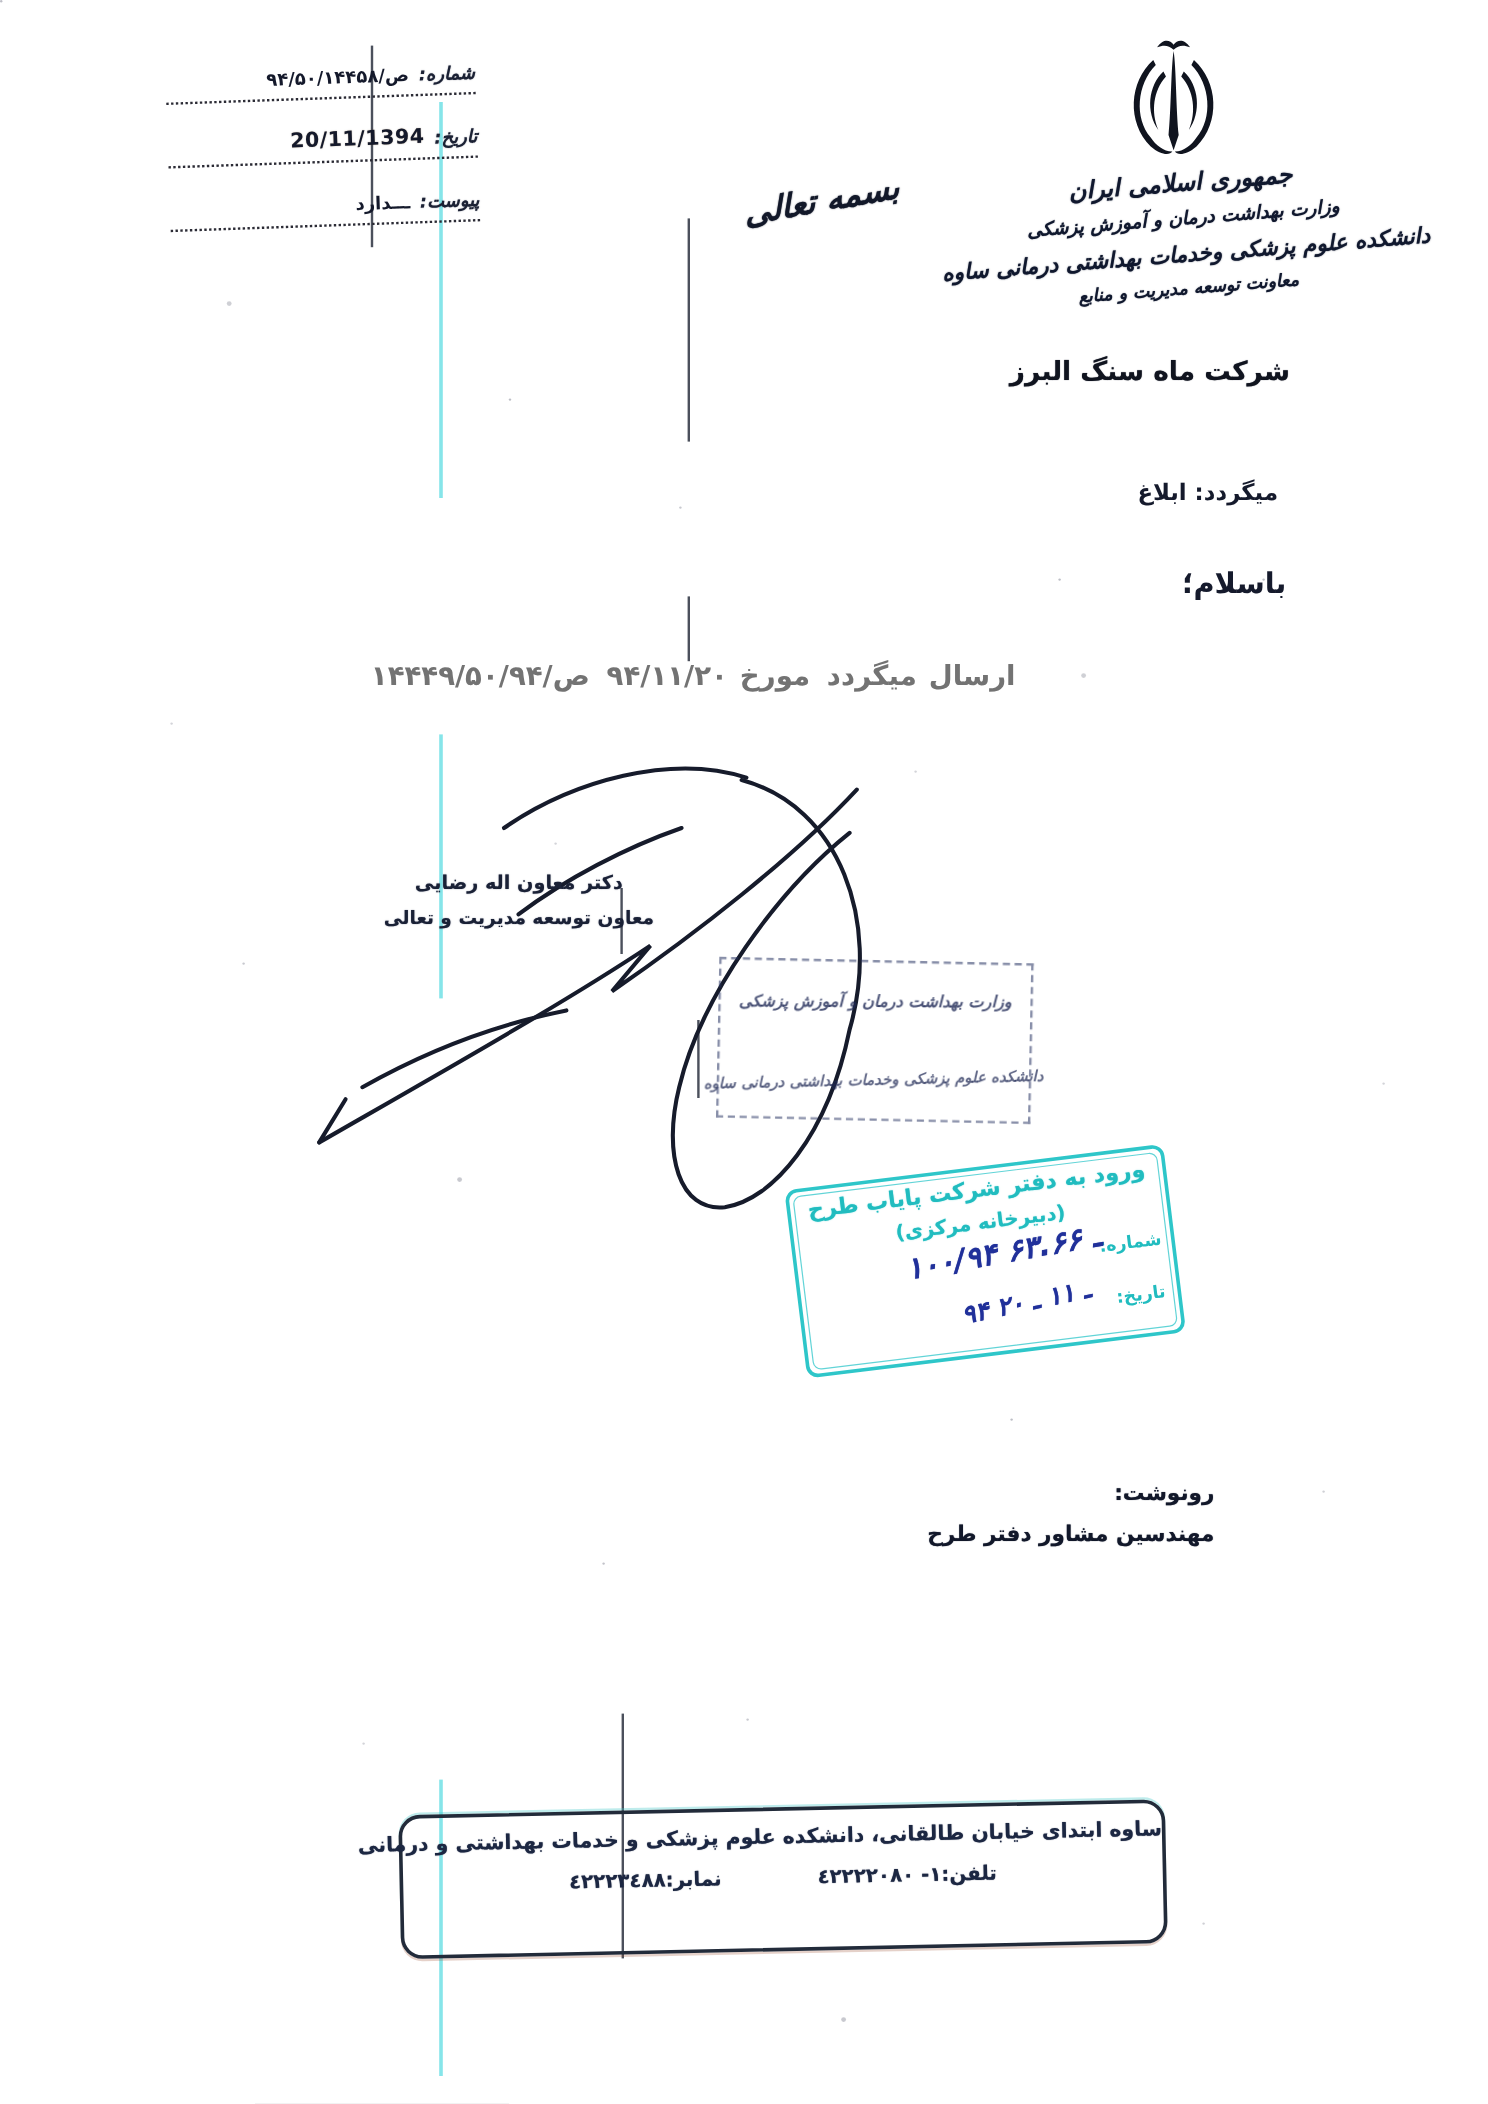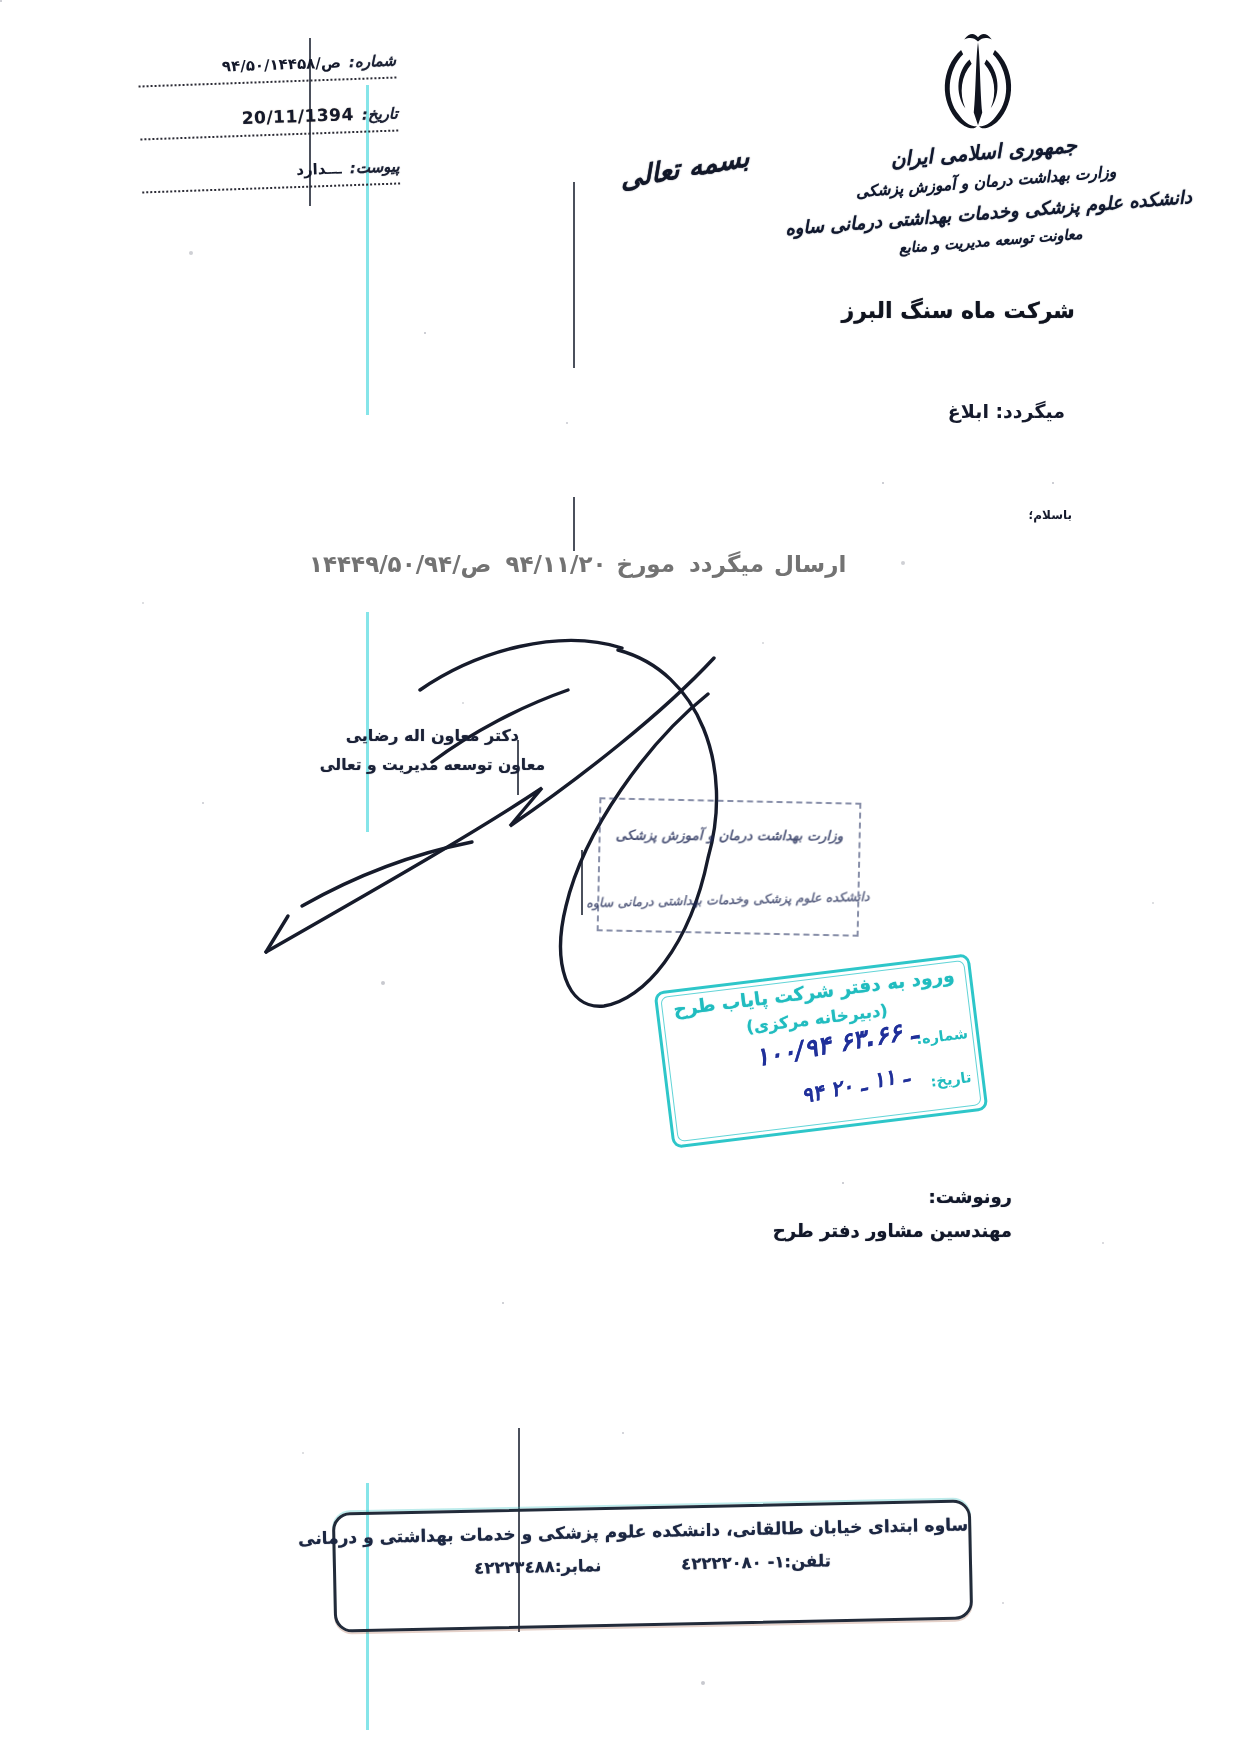--- a/index.html
+++ b/index.html
@@ -41,21 +41,21 @@
   .lh3{font-size:18px;font-weight:bold;font-style:italic;margin-top:11px;text-shadow:0 0 1.2px rgba(16,24,46,.7);}
   .lh4{font-size:14.5px;font-weight:bold;font-style:italic;margin-top:10px;text-shadow:0 0 1px rgba(16,24,46,.6);}
   .besmele{position:absolute;left:565px;top:152px;width:240px;text-align:center;
            font-size:27px;font-weight:bold;font-style:italic;color:#121829;
            transform:rotate(-10deg) skewX(-6deg);text-shadow:0 0 1.2px rgba(14,18,35,.8);}
   
   .rtl{direction:rtl;}
   .recipient{position:absolute;right:165px;top:298px;font-size:22px;font-weight:bold;
              color:#10141f;text-shadow:0 0 .8px rgba(10,14,30,.7);}
   .subject{position:absolute;right:175px;top:400px;font-size:19px;font-weight:bold;color:#151a2c;}
-  .salutation{position:absolute;right:168px;top:472px;font-size:12px;font-weight:bold;color:#151a2c;margin-top:36px;}
+  .salutation{position:absolute;right:168px;top:472px;font-size:24px;font-weight:bold;color:#151a2c;}
   .body1{position:absolute;right:163px;top:509px;font-size:18.5px;font-weight:bold;color:#151a2c;
          word-spacing:3px;letter-spacing:.2px;white-space:nowrap;}
   .body2{position:absolute;left:305px;top:551px;font-size:23px;font-weight:bold;color:#737373;
          direction:ltr;white-space:nowrap;word-spacing:2px;}
   .body2 span{margin-left:4px;}
   
   .sig-svg{position:absolute;left:240px;top:600px;}
   .signer{position:absolute;right:695px;top:726px;text-align:center;direction:rtl;color:#1a2136;}
   .signer .nm{font-size:16px;font-weight:bold;text-shadow:0 0 1px rgba(20,28,60,.6);}
   .signer .tt{font-size:15.5px;font-weight:bold;margin-top:11px;text-shadow:0 0 1px rgba(20,28,60,.6);}
@@ -81,21 +81,21 @@
   .eslab1{position:absolute;top:68px;right:8px;font-size:14.5px;font-weight:bold;}
   .eslab2{position:absolute;top:112px;right:10px;font-size:14.5px;font-weight:bold;}
   .ink1{position:absolute;top:56px;right:58px;font-size:25px;font-weight:bold;font-style:italic;
         color:#20309a;direction:ltr;transform:rotate(-3deg);white-space:nowrap;
         text-shadow:0 0 .6px rgba(32,48,154,.8);}
   .ink2{position:absolute;top:102px;right:72px;font-size:21px;font-weight:bold;font-style:italic;
         color:#20309a;direction:ltr;transform:rotate(-5deg);white-space:nowrap;
         text-shadow:0 0 .6px rgba(32,48,154,.8);}
   
   .cc{position:absolute;right:228px;top:1186px;direction:rtl;text-align:right;color:#12182a;}
-  .cc .c1{font-size:18px;font-weight:bold;text-shadow:0 0 .8px rgba(14,20,40,.7);}
+  .cc .c1{font-size:18px;font-weight:bold;text-shadow:0 0 .8px rgba(14,20,40,.7);margin-top:48px;}
   .cc .c2{font-size:18px;font-weight:bold;margin-top:13px;text-shadow:0 0 .8px rgba(14,20,40,.7);}
   
   .footer{position:absolute;left:333px;top:1506px;width:633px;height:114px;
           border:3px solid #222b3a;border-radius:18px;transform:rotate(-1.2deg);
           direction:rtl;color:#1c2742;
           box-shadow:0 -2px 0 rgba(70,200,200,.35), 0 2px 0 rgba(150,70,40,.25);}
   .faddr{margin-top:12px;text-align:center;font-size:17px;font-weight:bold;
          text-shadow:0 0 .9px rgba(20,30,60,.7);white-space:nowrap;}
   .frow2{display:flex;justify-content:center;gap:80px;margin-top:14px;
          font-size:16.5px;font-weight:bold;text-shadow:0 0 .9px rgba(20,30,60,.7);}

